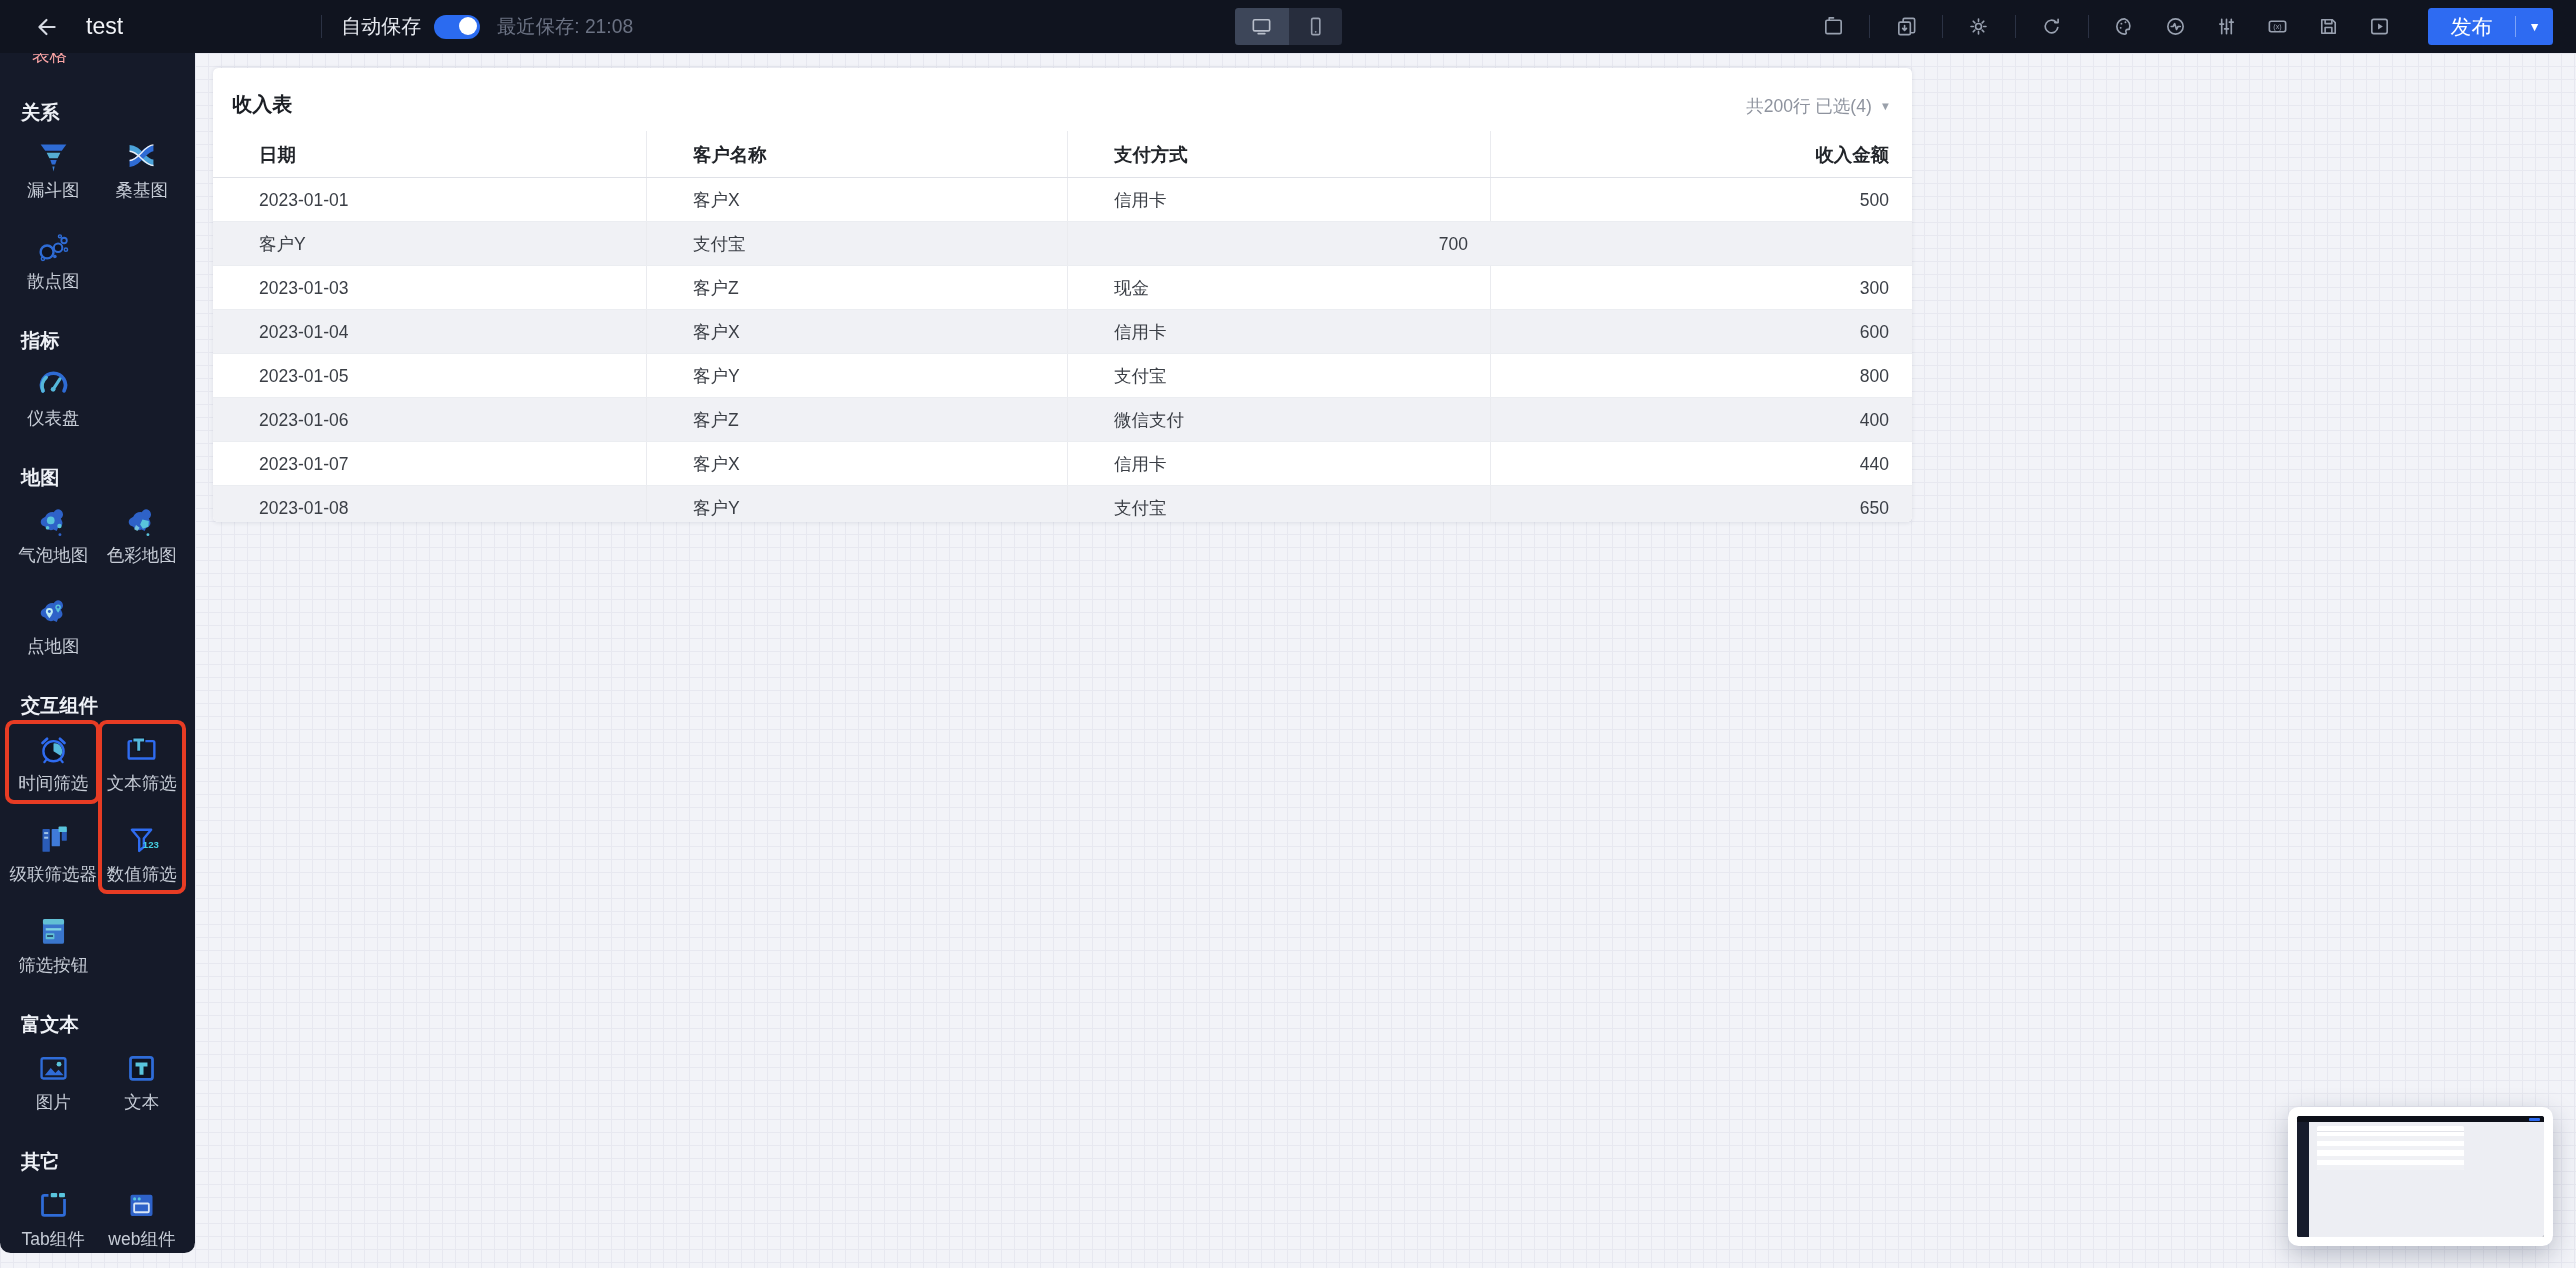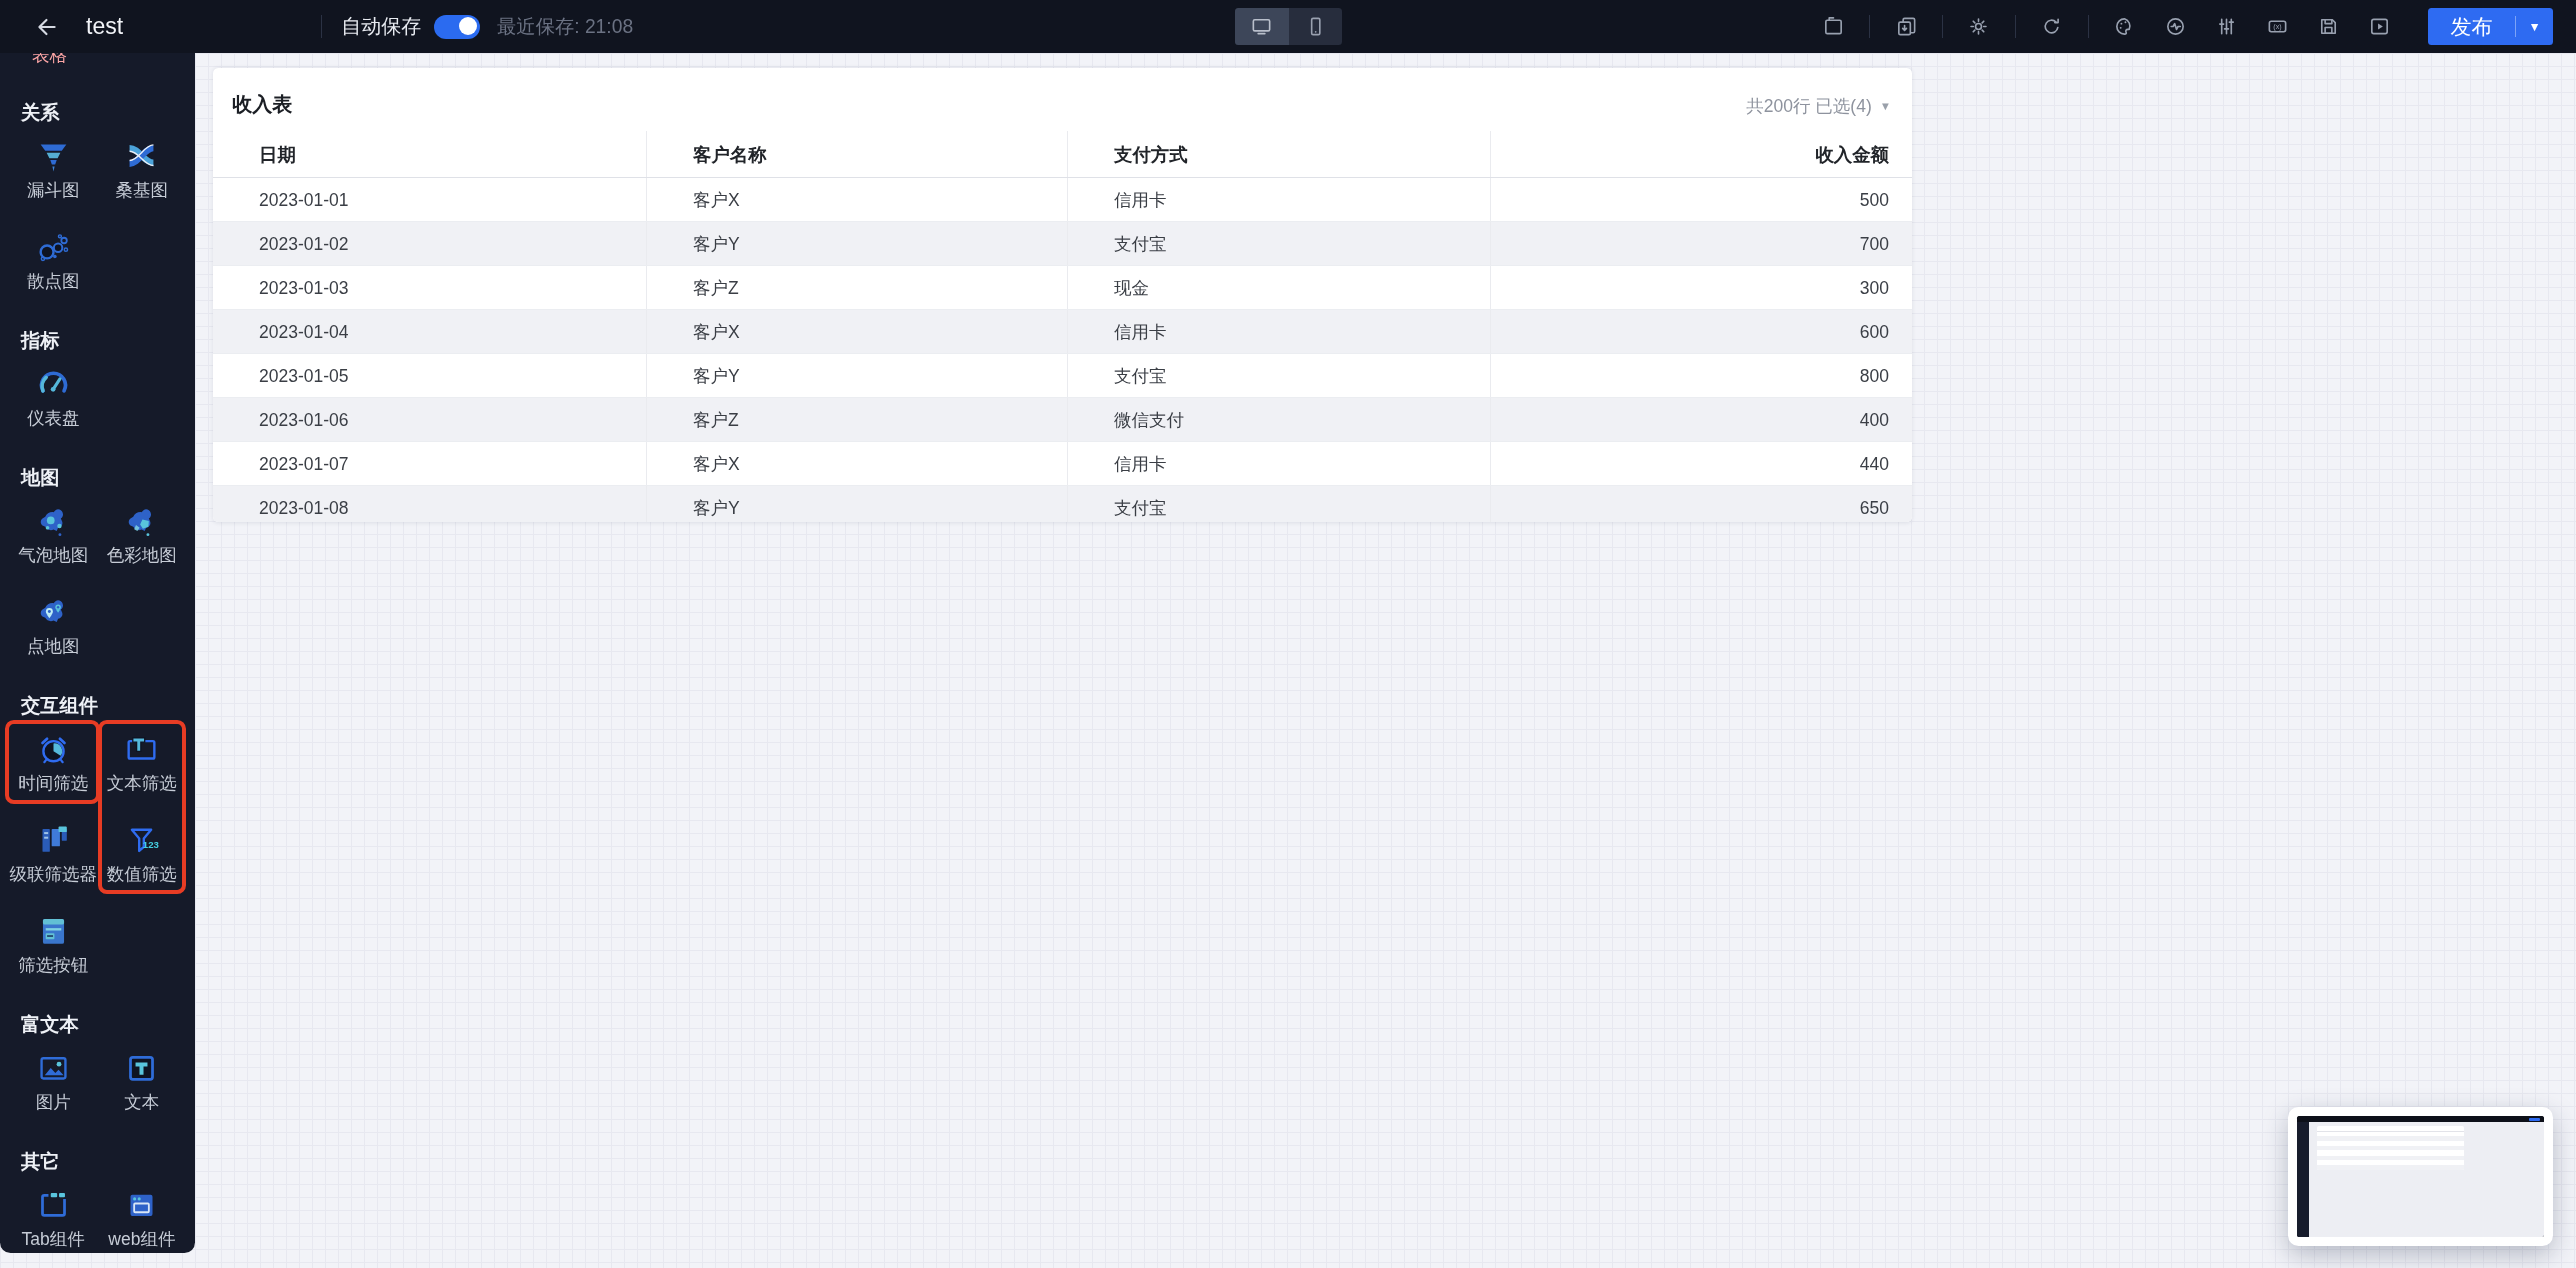--- a/index.html
+++ b/index.html
@@ -436,21 +436,20 @@
       <div class="cell num">收入金额</div>
     </div>
   <div id="tbody">
       <div class="trow">
         <div class="cell">2023-01-01</div>
         <div class="cell">客户X</div>
         <div class="cell">信用卡</div>
         <div class="cell num">500</div>
       </div>
       <div class="trow">
-        <div class="cell">2023-01-02</div>
         <div class="cell">客户Y</div>
         <div class="cell">支付宝</div>
         <div class="cell num">700</div>
       </div>
       <div class="trow">
         <div class="cell">2023-01-03</div>
         <div class="cell">客户Z</div>
         <div class="cell">现金</div>
         <div class="cell num">300</div>
       </div>

